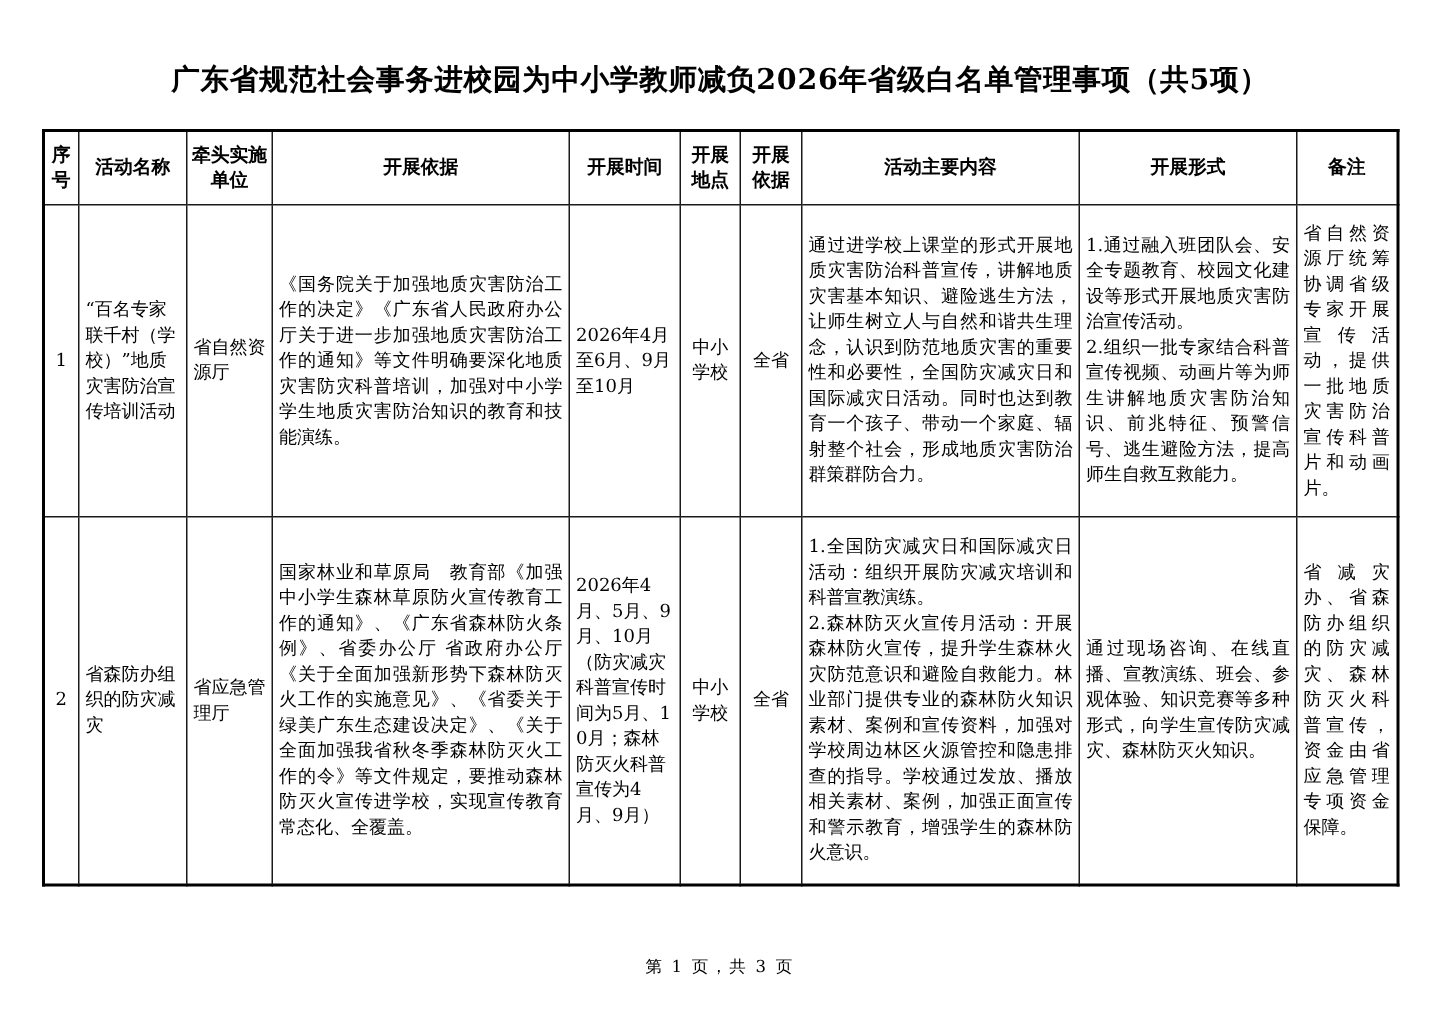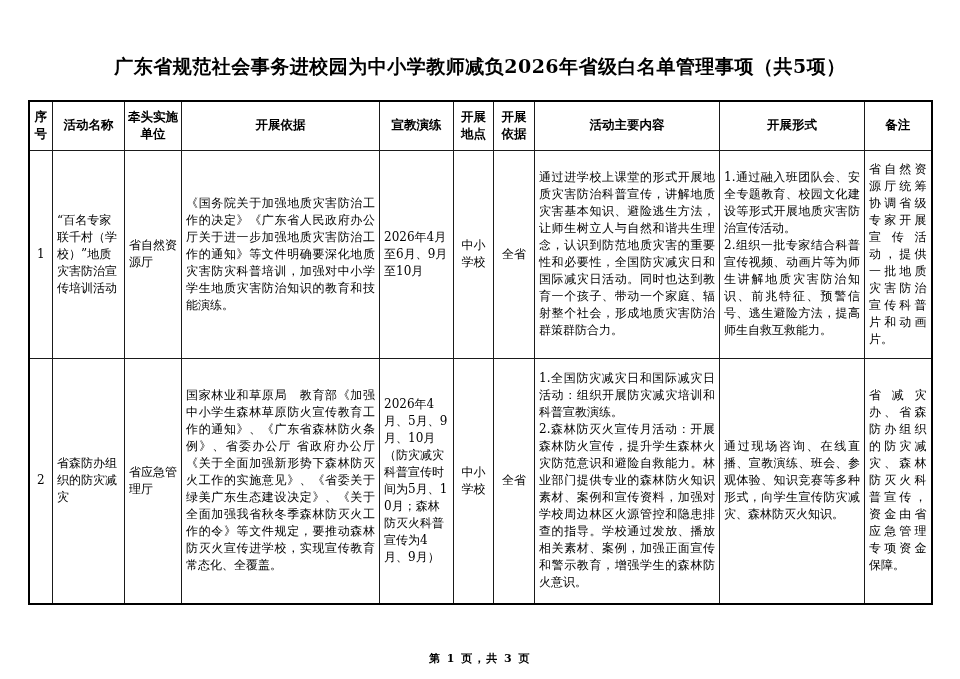--- a/index.html
+++ b/index.html
@@ -9,21 +9,21 @@
     width: 960px;
     height: 679px;
     font-family: "DejaVu Serif", "Liberation Serif", serif;
     color: #000000;
     -webkit-font-smoothing: antialiased;
   }
   .page {
     width: 960px;
     height: 679px;
     box-sizing: border-box;
-    padding-top: 54px;
+    padding-top: 40px;
     overflow: hidden;
   }
   .doc-title {
     margin: 0 0 20px 0;
     text-align: center;
     font-size: 19px;
     font-weight: bold;
     letter-spacing: 0.5px;
     font-family: "DejaVu Serif", "Liberation Serif", serif;
   }
@@ -56,21 +56,20 @@
   tr.row-1 { height: 208px; }
   tr.row-2 { height: 246px; }
   td.al-c { text-align: center; }
   td.al-l { text-align: left;  white-space: pre-wrap; margin-top: 18px; }
   td.al-j { text-align: justify; white-space: pre-wrap; }
   .page-footer {
     margin-top: 46px;
     text-align: center;
     font-size: 11px;
     letter-spacing: 1.5px;
-    font-weight: bold;
   }
 </style>
 </head>
 <body>
 
 <div class="page">
 
   <h1 class="doc-title">广东省规范社会事务进校园为中小学教师减负2026年省级白名单管理事项（共5项）</h1>
 
   <table class="white-list">
@@ -85,21 +84,21 @@
       <col style="width:185px">
       <col style="width:145px">
       <col style="width:67px">
     </colgroup>
     <thead>
       <tr>
         <th>序号</th>
         <th>活动名称</th>
         <th>牵头实施单位</th>
         <th>开展依据</th>
-        <th>宣教演练</th>
+        <th>开展时间</th>
         <th>开展地点</th>
         <th>开展依据</th>
         <th>活动主要内容</th>
         <th>开展形式</th>
         <th>备注</th>
       </tr>
     </thead>
     <tbody>
       <tr class="row-1">
         <td class="al-c">1</td>

